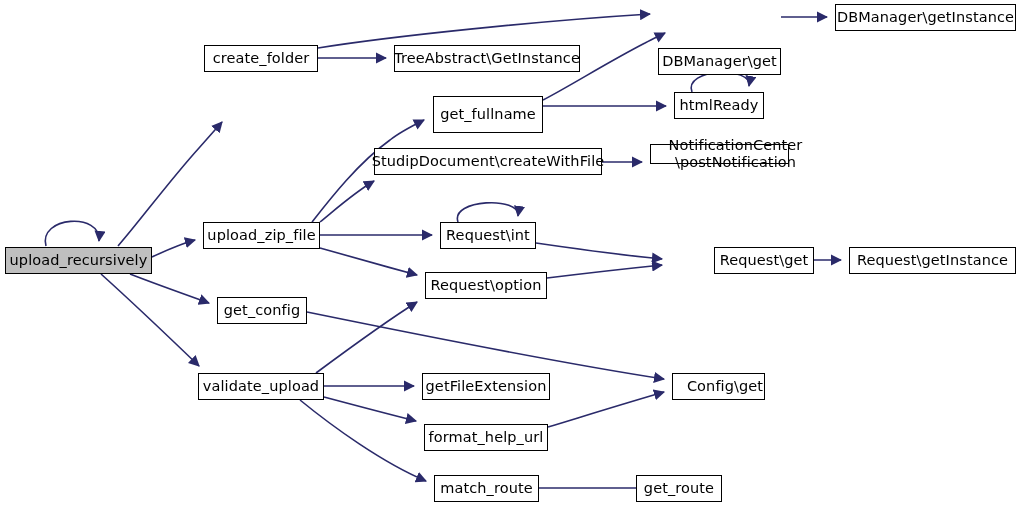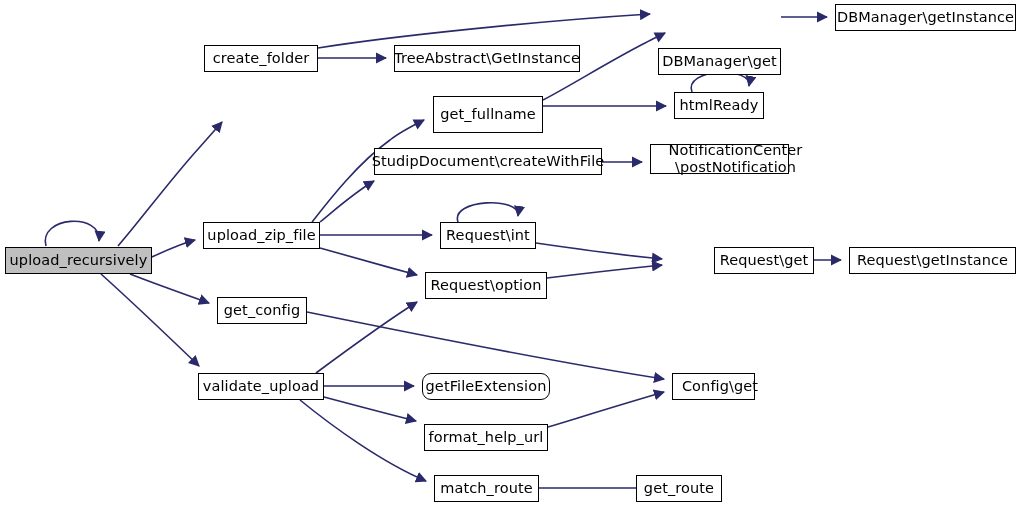--- a/index.html
+++ b/index.html
@@ -121,27 +121,27 @@
       <div class="node highlight" style="left: 5px; top: 247px; width: 147px; height: 27px;"><span class="node-label">upload_recursively</span></div>
       <div class="node" style="left: 204px; top: 45px; width: 114px; height: 27px;"><span class="node-label">create_folder</span></div>
       <div class="node" style="left: 203px; top: 222px; width: 117px; height: 27px;"><span class="node-label">upload_zip_file</span></div>
       <div class="node" style="left: 217px; top: 297px; width: 90px; height: 27px;"><span class="node-label">get_config</span></div>
       <div class="node" style="left: 198px; top: 373px; width: 126px; height: 27px; text-align: right;"><span class="node-label">validate_upload</span></div>
       <div class="node" style="left: 394px; top: 45px; width: 186px; height: 27px;"><span class="node-label">TreeAbstract\GetInstance</span></div>
       <div class="node" style="left: 433px; top: 96px; width: 110px; height: 37px;"><span class="node-label">get_fullname</span></div>
       <div class="node" style="left: 374px; top: 148px; width: 228px; height: 27px;"><span class="node-label">StudipDocument\createWithFile</span></div>
       <div class="node" style="left: 440px; top: 222px; width: 96px; height: 27px;"><span class="node-label">Request\int</span></div>
       <div class="node" style="left: 425px; top: 272px; width: 122px; height: 27px;"><span class="node-label">Request\option</span></div>
-      <div class="node" style="left: 422px; top: 373px; width: 128px; height: 27px; border-radius: 9px;"><span class="node-label">getFileExtension</span></div>
+      <div class="node" style="left: 422px; top: 373px; width: 128px; height: 27px;"><span class="node-label">getFileExtension</span></div>
       <div class="node" style="left: 424px; top: 424px; width: 124px; height: 27px;"><span class="node-label">format_help_url</span></div>
       <div class="node" style="left: 434px; top: 475px; width: 105px; height: 27px;"><span class="node-label">match_route</span></div>
       <div class="node" style="left: 658px; top: 4px; width: 123px; height: 27px; margin-top: 44px;"><span class="node-label">DBManager\get</span></div>
       <div class="node" style="left: 674px; top: 92px; width: 90px; height: 27px;"><span class="node-label">htmlReady</span></div>
-      <div class="node" style="left: 650px; top: 144px; width: 139px; height: 30px; padding-left: 32px;"><span class="node-label">NotificationCenter
+      <div class="node" style="left: 650px; top: 144px; width: 139px; height: 20px; padding-left: 32px;"><span class="node-label">NotificationCenter
 \postNotification</span></div>
       <div class="node" style="left: 670px; top: 247px; width: 100px; height: 27px; margin-left: 44px;"><span class="node-label">Request\get</span></div>
-      <div class="node" style="left: 672px; top: 373px; width: 83px; height: 27px; padding-left: 13px;"><span class="node-label">Config\get</span></div>
+      <div class="node" style="left: 672px; top: 373px; width: 93px; height: 27px; padding-left: 13px;"><span class="node-label">Config\get</span></div>
       <div class="node" style="left: 636px; top: 475px; width: 86px; height: 27px;"><span class="node-label">get_route</span></div>
       <div class="node" style="left: 835px; top: 4px; width: 181px; height: 27px;"><span class="node-label">DBManager\getInstance</span></div>
       <div class="node" style="left: 849px; top: 247px; width: 167px; height: 27px;"><span class="node-label">Request\getInstance</span></div>
     </div>
 
 </div>
 
 </body></html>

